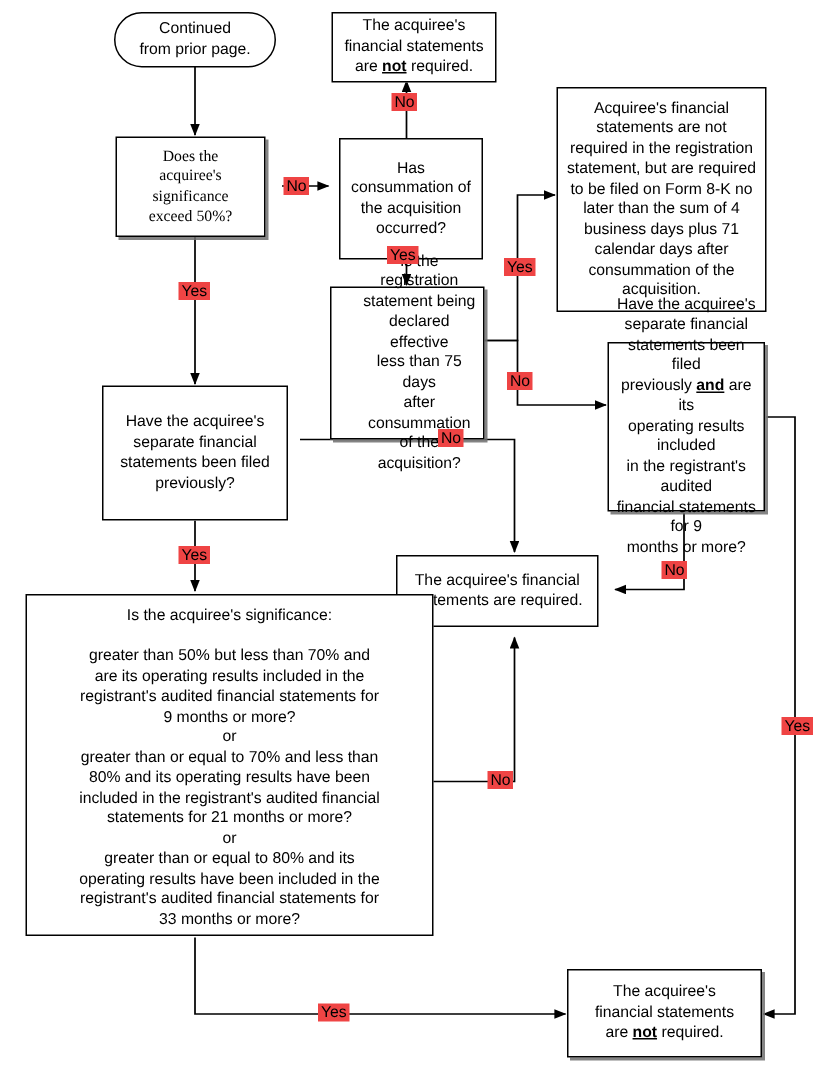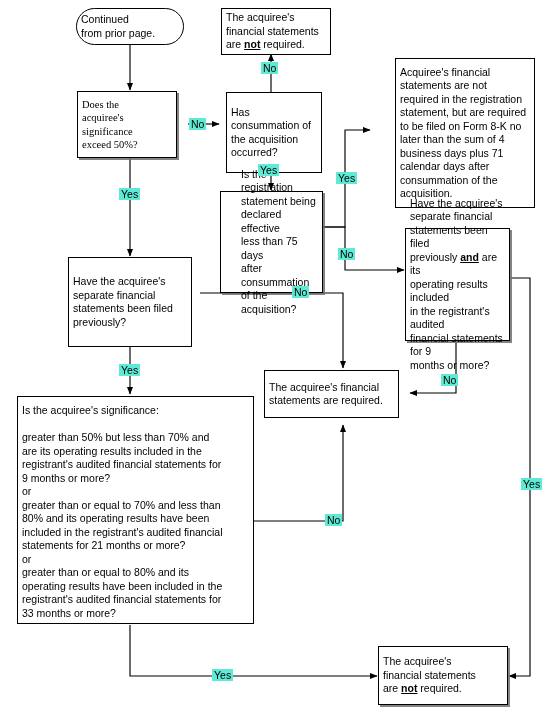--- a/index.html
+++ b/index.html
@@ -16,42 +16,42 @@
     overflow: hidden;
   }
   .node {
     position: absolute;
     box-sizing: border-box;
     border: 1px solid #000000;
     background: #ffffff;
     display: flex;
     align-items: center;
     justify-content: center;
-    text-align: left;
+    text-align: center;
     color: #000000;
     font-size: 10.5px;
     line-height: 13.5px;
     padding: 2px 4px;
     z-index: 3;
     box-shadow: 2px 2px 0 0 rgba(110,110,110,0.85);
   }
   .node.terminator {
     border-radius: 22px;
     box-shadow: none;
   }
   .node.plain {
     box-shadow: none;
   }
   .node .txt { display: block; width: 100%; }
   .lbl {
     position: absolute;
     font-size: 10.5px;
     line-height: 12px;
     color: #000000;
-    background: #5eead4;
+    background: #ef4444;
     padding: 0 2px;
     z-index: 5;
     white-space: nowrap;
   }
   #wires { position: absolute; left: 0; top: 0; width: 557px; height: 713px; z-index: 1; }
   u { text-decoration: underline; font-weight: bold; }
 </style>
 </head>
 <body>
 
@@ -102,41 +102,41 @@
   </div>
 
   <div class="node plain" style="left:221px; top:8px; width:110px; height:47px;">
     <span class="txt">The acquiree's<br>financial statements<br>are <u>not</u> required.</span>
   </div>
 
   <div class="node plain" style="left:226px; top:92px; width:96px; height:81px;">
     <span class="txt">Has<br>consummation of<br>the acquisition<br>occurred?</span>
   </div>
 
-  <div class="node plain" style="left:371px; top:58px; width:140px; height:150px;margin-left:24px;">
+  <div class="node plain" style="left:371px; top:58px; width:140px; height:150px;">
     <span class="txt">Acquiree's financial<br>statements are not<br>required in the registration<br>statement, but are required<br>to be filed on Form 8-K no<br>later than the sum of 4<br>business days plus 71<br>calendar days after<br>consummation of the<br>acquisition.</span>
   </div>
 
   <div class="node" style="left:220px; top:191px; width:103px; height:102px;padding-left:20px;">
     <span class="txt">Is the registration<br>statement being<br>declared effective<br>less than 75 days<br>after consummation<br>of the acquisition?</span>
   </div>
 
   <div class="node" style="left:405px; top:228px; width:105px; height:113px;">
     <span class="txt">Have the acquiree's<br>separate financial<br>statements been filed<br>previously <u>and</u> are its<br>operating results included<br>in the registrant's audited<br>financial statements for 9<br>months or more?</span>
   </div>
 
   <div class="node plain" style="left:68px; top:257px; width:124px; height:90px;">
     <span class="txt">Have the acquiree's<br>separate financial<br>statements been filed<br>previously?</span>
   </div>
 
   <div class="node plain" style="left:264px; top:370px; width:135px; height:48px;">
     <span class="txt">The acquiree's financial<br>statements are required.</span>
   </div>
 
-  <div class="node plain" style="left:17px; top:396px; width:237px; height:228px; align-items:flex-start;">
+  <div class="node plain" style="left:17px; top:396px; width:272px; height:228px; align-items:flex-start;">
     <span class="txt" style="padding-top:5px;">Is the acquiree's significance:<br><br>greater than 50% but less than 70% and<br>are its operating results included in the<br>registrant's audited financial statements for<br>9 months or more?<br>or<br>greater than or equal to 70% and less than<br>80% and its operating results have been<br>included in the registrant's audited financial<br>statements for 21 months or more?<br>or<br>greater than or equal to 80% and its<br>operating results have been included in the<br>registrant's audited financial statements for<br>33 months or more?</span>
   </div>
 
   <div class="node" style="left:378px; top:646px; width:130px; height:59px;">
     <span class="txt">The acquiree's<br>financial statements<br>are <u>not</u> required.</span>
   </div>
 
   <div class="lbl" style="left:189px; top:118px;">No</div>
 
   <div class="lbl" style="left:119px; top:188px;">Yes</div>

